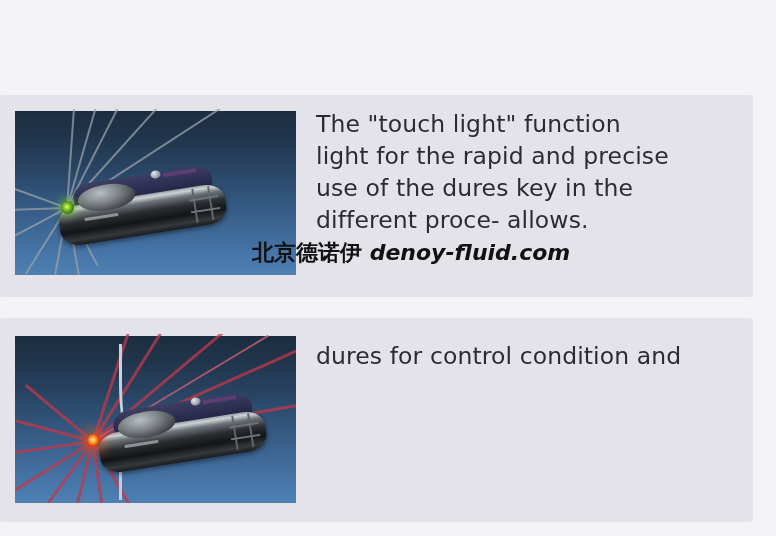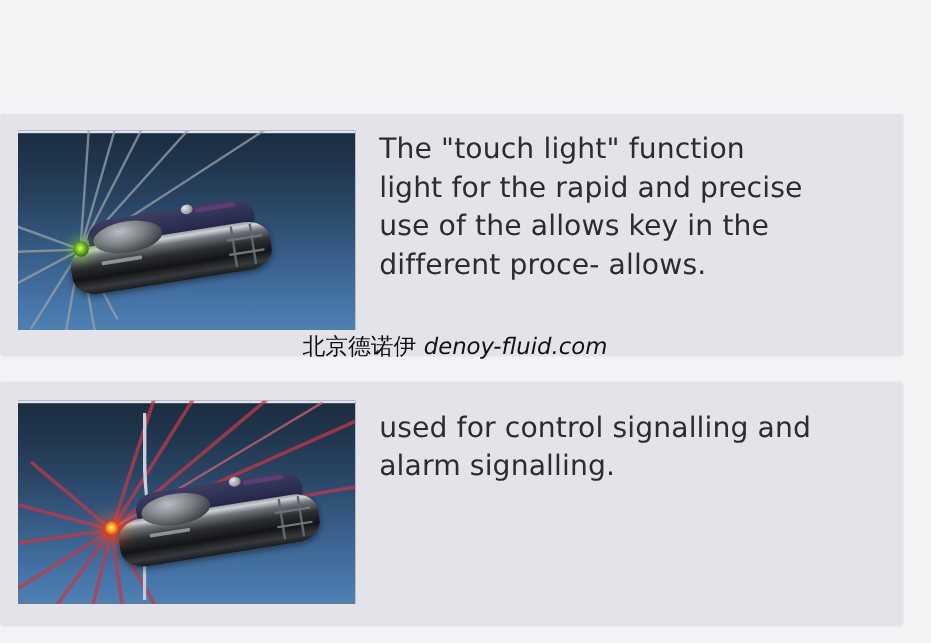--- a/index.html
+++ b/index.html
@@ -195,27 +195,26 @@
   .panel-1 .copy { top: 13px; }
   .panel-2 .copy { top: 22px; }
   .copy p { margin: 0; }
 
   
   .watermark {
     position: absolute;
     left: 252px;
     top: 238px;
     font-family: "DejaVu Sans", sans-serif;
-    font-size: 19px;
-    font-weight: normal;
+    font-size: 22px;
+    font-weight: bold;
     font-style: italic;
     color: #111114;
     white-space: nowrap;
     letter-spacing: 0px;
-    margin-top: 38px;
   }
   .watermark .wm-cn { font-style: normal; }
 </style>
 </head>
 <body>
 
 <div class="page">
 
   <div class="panel panel-1">
     <div class="panel-inner">
@@ -249,21 +248,21 @@
           <div class="device-vent" style="left:132px; top:38px; width:30px;"></div>
           <div class="device-vent" style="left:132px; top:50px; width:30px;"></div>
         </div>
 
         <div class="led led-green" style="left:46px; top:92px;"></div>
       </div>
 
       <div class="copy">
         <p>The "touch light" function</p>
         <p>light for the rapid and precise</p>
-        <p>use of the allows key in the</p>
+        <p>use of the dures key in the</p>
         <p>different proce- allows.</p>
       </div>
 
     </div>
   </div>
 
   <div class="panel panel-2">
     <div class="panel-inner">
 
       <div class="photo">
@@ -298,22 +297,21 @@
           <div class="device-panelline" style="left:136px; top:28px; height:34px;"></div>
           <div class="device-panelline" style="left:152px; top:28px; height:34px;"></div>
           <div class="device-vent" style="left:132px; top:38px; width:30px;"></div>
           <div class="device-vent" style="left:132px; top:50px; width:30px;"></div>
         </div>
 
         <div class="led led-red" style="left:72px; top:100px;"></div>
       </div>
 
       <div class="copy">
-        <p>used for control signalling and</p>
-        <p>alarm signalling.</p>
+        <p>dures for control condition and</p>
       </div>
 
     </div>
   </div>
 
   <div class="watermark"><span class="wm-cn">北京德诺伊</span> <span>denoy-fluid.com</span></div>
 
 </div>
 
 </body></html>

